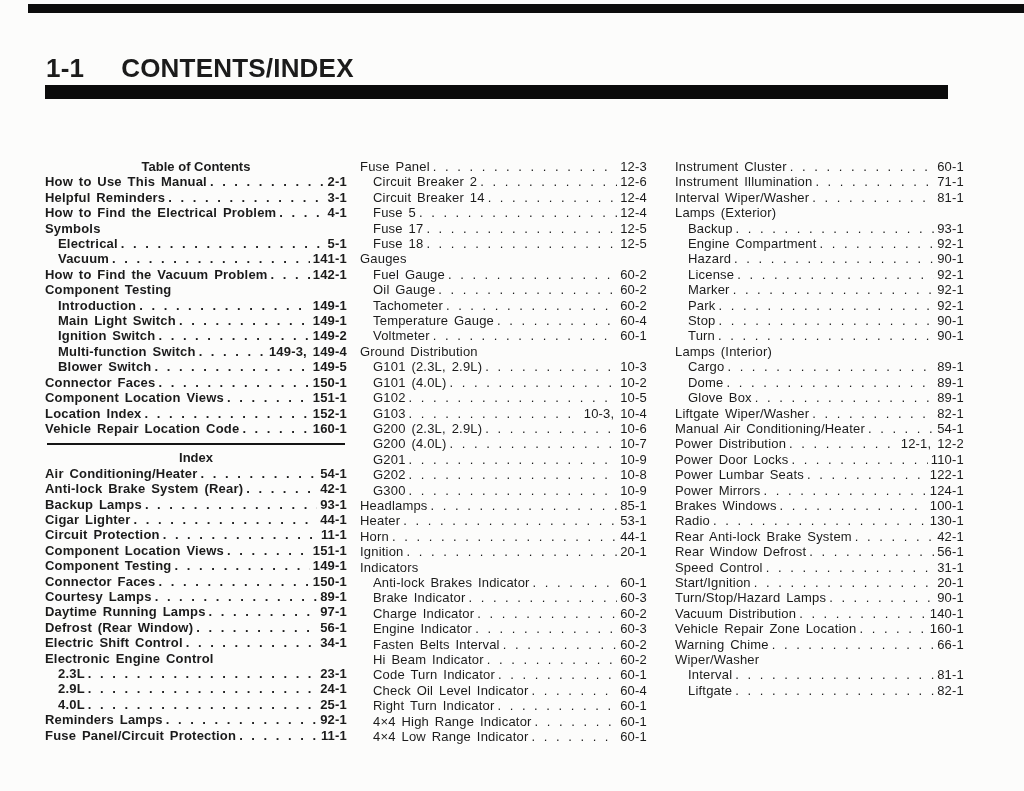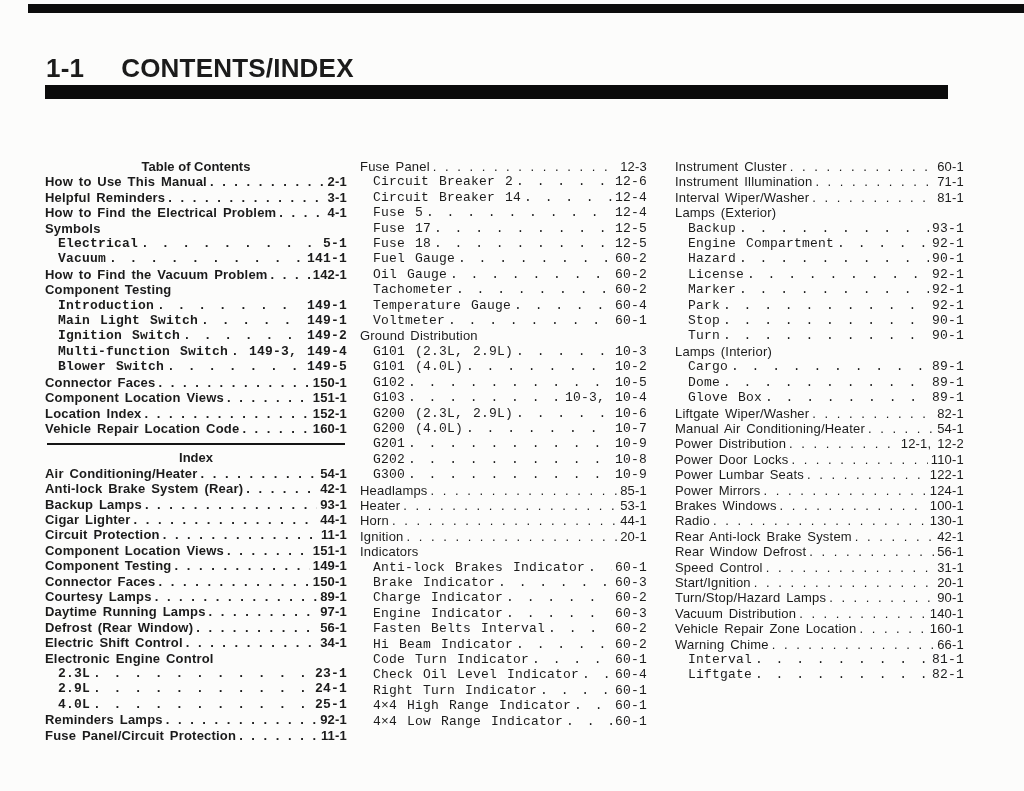--- a/index.html
+++ b/index.html
@@ -33,21 +33,21 @@
   }
   #col1 { left: 45px;  width: 302px; }
   #col2 { left: 360px; width: 287px; }
   #col3 { left: 675px; width: 289px; }
 
   .row {
     display: flex; align-items: baseline;
     white-space: nowrap;
     word-spacing: 2px; letter-spacing: 0.2px;
   }
-  .row.indent { padding-left: 13px; font-family: Liberation Mono, monospace; }
+  .row.indent { padding-left: 13px; }
   .row .label { flex: none; }
   .row .dots  { flex: 1 1 auto; overflow: hidden; margin: 0 3px; min-width: 8px; }
   .row .dots::after {
     content: ". . . . . . . . . . . . . . . . . . . . . . . . . . . . . . . . . . . . . . . . . . . . . . . .";
     letter-spacing: 1.5px;
   }
   .row .page { flex: none; }
   .bold-section .row, .center-head { font-weight: 700; }
   .center-head { text-align: center; }
   .divider {
@@ -275,20 +275,23 @@
       <div class="row indent">
         <span class="label">Fuse 17</span>
         <span class="dots"></span>
         <span class="page">12-5</span>
       </div>
       <div class="row indent">
         <span class="label">Fuse 18</span>
         <span class="dots"></span>
         <span class="page">12-5</span>
       </div>
+      <div class="row">
+        <span class="label">Gauges</span>
+      </div>
       <div class="row indent">
         <span class="label">Fuel Gauge</span>
         <span class="dots"></span>
         <span class="page">60-2</span>
       </div>
       <div class="row indent">
         <span class="label">Oil Gauge</span>
         <span class="dots"></span>
         <span class="page">60-2</span>
       </div>
@@ -587,20 +590,23 @@
       <div class="row">
         <span class="label">Vehicle Repair Zone Location</span>
         <span class="dots"></span>
         <span class="page">160-1</span>
       </div>
       <div class="row">
         <span class="label">Warning Chime</span>
         <span class="dots"></span>
         <span class="page">66-1</span>
       </div>
+      <div class="row">
+        <span class="label">Wiper/Washer</span>
+      </div>
       <div class="row indent">
         <span class="label">Interval</span>
         <span class="dots"></span>
         <span class="page">81-1</span>
       </div>
       <div class="row indent">
         <span class="label">Liftgate</span>
         <span class="dots"></span>
         <span class="page">82-1</span>
       </div>

